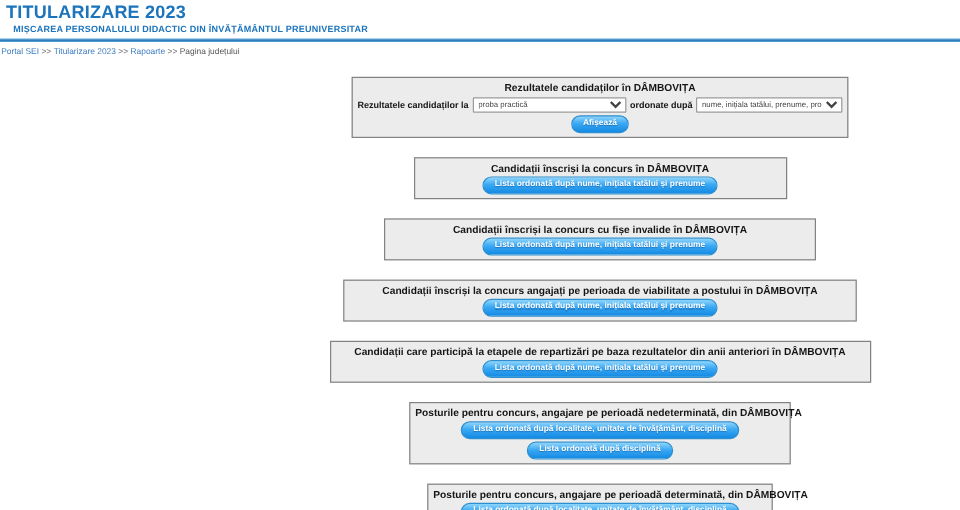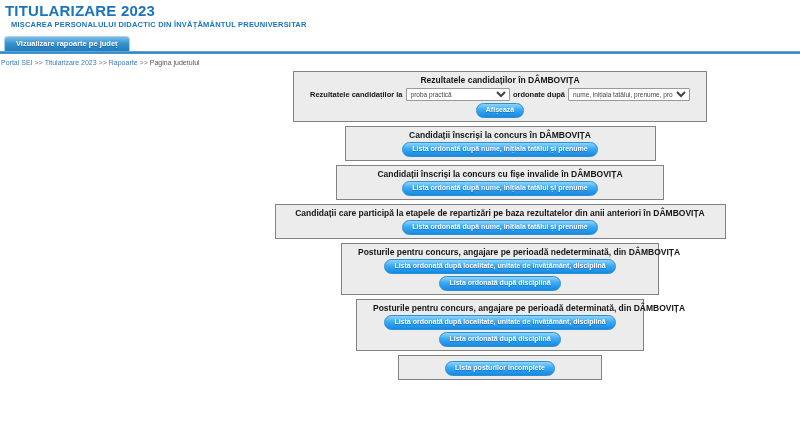--- a/index.html
+++ b/index.html
@@ -46,22 +46,22 @@
     font-size: 7px; color: #666; line-height: 9px;
   }
   .breadcrumb a { color: #3a7abf; text-decoration: none; cursor: pointer; }
   .crumb-sep { color: #777; margin: 0 2px; }
   .crumb-current { color: #555; }
 
   
   .boxes-col { width: 600px; margin-left: 200px; margin-top: 3px; }
   .rbox {
     background: #ececec; border: 1px solid #828282;
-    margin: 4px auto 4px auto; text-align: center;
-    padding: 3px 16px;
+    margin: 16px auto 4px auto; text-align: center;
+    padding: 3px 4px;
   }
   .rbox-title {
     font-size: 8.5px; font-weight: bold; color: #151515;
     line-height: 10px; white-space: nowrap;
   }
   .btn-row { margin-top: 2px; line-height: 0; }
   .pill {
     display: inline-block;
     font-family: "Liberation Sans", "DejaVu Sans", sans-serif;
     font-size: 7px; font-weight: bold; color: #ffffff;
@@ -84,39 +84,38 @@
     font-family: "Liberation Sans", "DejaVu Sans", sans-serif;
     font-size: 6.5px; color: #444;
     height: 13px; background: #ffffff;
     border: 1px solid #9a9a9a; border-radius: 1px;
   }
   .sel-proba { width: 217px; }
   .sel-order { width: 122px; }
 
   
   .rbox.b1 { width: 311px; }
-  .rbox.b2 { width: 328px; }
+  .rbox.b2 { width: 360px; }
   .rbox.b3 { width: 428px; }
   .rbox.b4 { width: 451px; }
   .rbox.b5 { width: 318px; }
   .rbox.b6 { width: 288px; }
   .rbox.b7 { width: 204px; }
 </style>
 </head>
 <body>
 
 <div class="page">
 
   <div>
     <div class="site-title">TITULARIZARE 2023</div>
     <div class="site-subtitle">MIȘCAREA PERSONALULUI DIDACTIC DIN ÎNVĂȚĂMÂNTUL PREUNIVERSITAR</div>
   </div>
 
   <div class="tabbar">
-    <span class="tab">Vizualizare rapoarte pe județ</span>
     <div class="tab-underline"></div>
   </div>
 
   <div class="breadcrumb">
     <a>Portal SEI</a><span class="crumb-sep">&gt;&gt;</span><a>Titularizare 2023</a><span class="crumb-sep">&gt;&gt;</span><a>Rapoarte</a><span class="crumb-sep">&gt;&gt;</span><span class="crumb-current">Pagina județului</span>
   </div>
 
   <div class="boxes-col">
 
     <div class="rbox results-box">
@@ -139,20 +138,24 @@
     <div class="rbox b1">
       <div class="rbox-title">Candidații înscriși la concurs în DÂMBOVIȚA</div>
       <div class="btn-row"><button class="pill">Lista ordonată după nume, inițiala tatălui și prenume</button></div>
     </div>
 
     <div class="rbox b2">
       <div class="rbox-title">Candidații înscriși la concurs cu fișe invalide în DÂMBOVIȚA</div>
       <div class="btn-row"><button class="pill">Lista ordonată după nume, inițiala tatălui și prenume</button></div>
     </div>
 
+    <div class="rbox b3">
+      <div class="rbox-title">Candidații înscriși la concurs angajați pe perioada de viabilitate a postului în DÂMBOVIȚA</div>
+      <div class="btn-row"><button class="pill">Lista ordonată după nume, inițiala tatălui și prenume</button></div>
+    </div>
 
     <div class="rbox b4">
       <div class="rbox-title">Candidații care participă la etapele de repartizări pe baza rezultatelor din anii anteriori în DÂMBOVIȚA</div>
       <div class="btn-row"><button class="pill">Lista ordonată după nume, inițiala tatălui și prenume</button></div>
     </div>
 
     <div class="rbox b5">
       <div class="rbox-title">Posturile pentru concurs, angajare pe perioadă nedeterminată, din DÂMBOVIȚA</div>
       <div class="btn-row"><button class="pill">Lista ordonată după localitate, unitate de învățământ, disciplină</button></div>
       <div class="btn-row"><button class="pill">Lista ordonată după disciplină</button></div>

